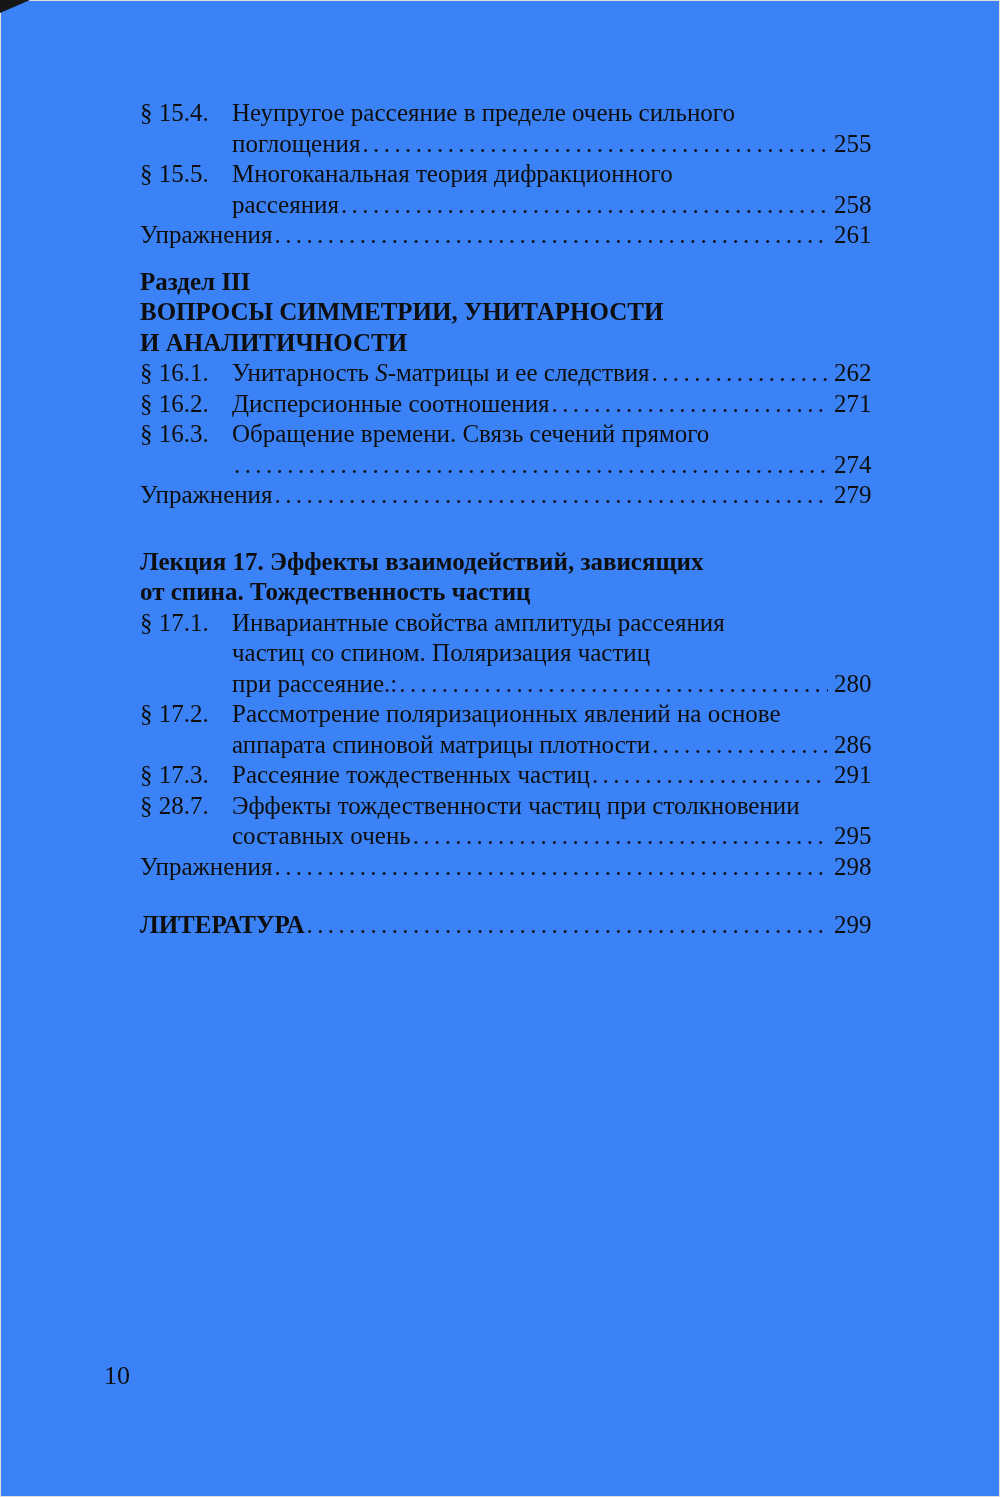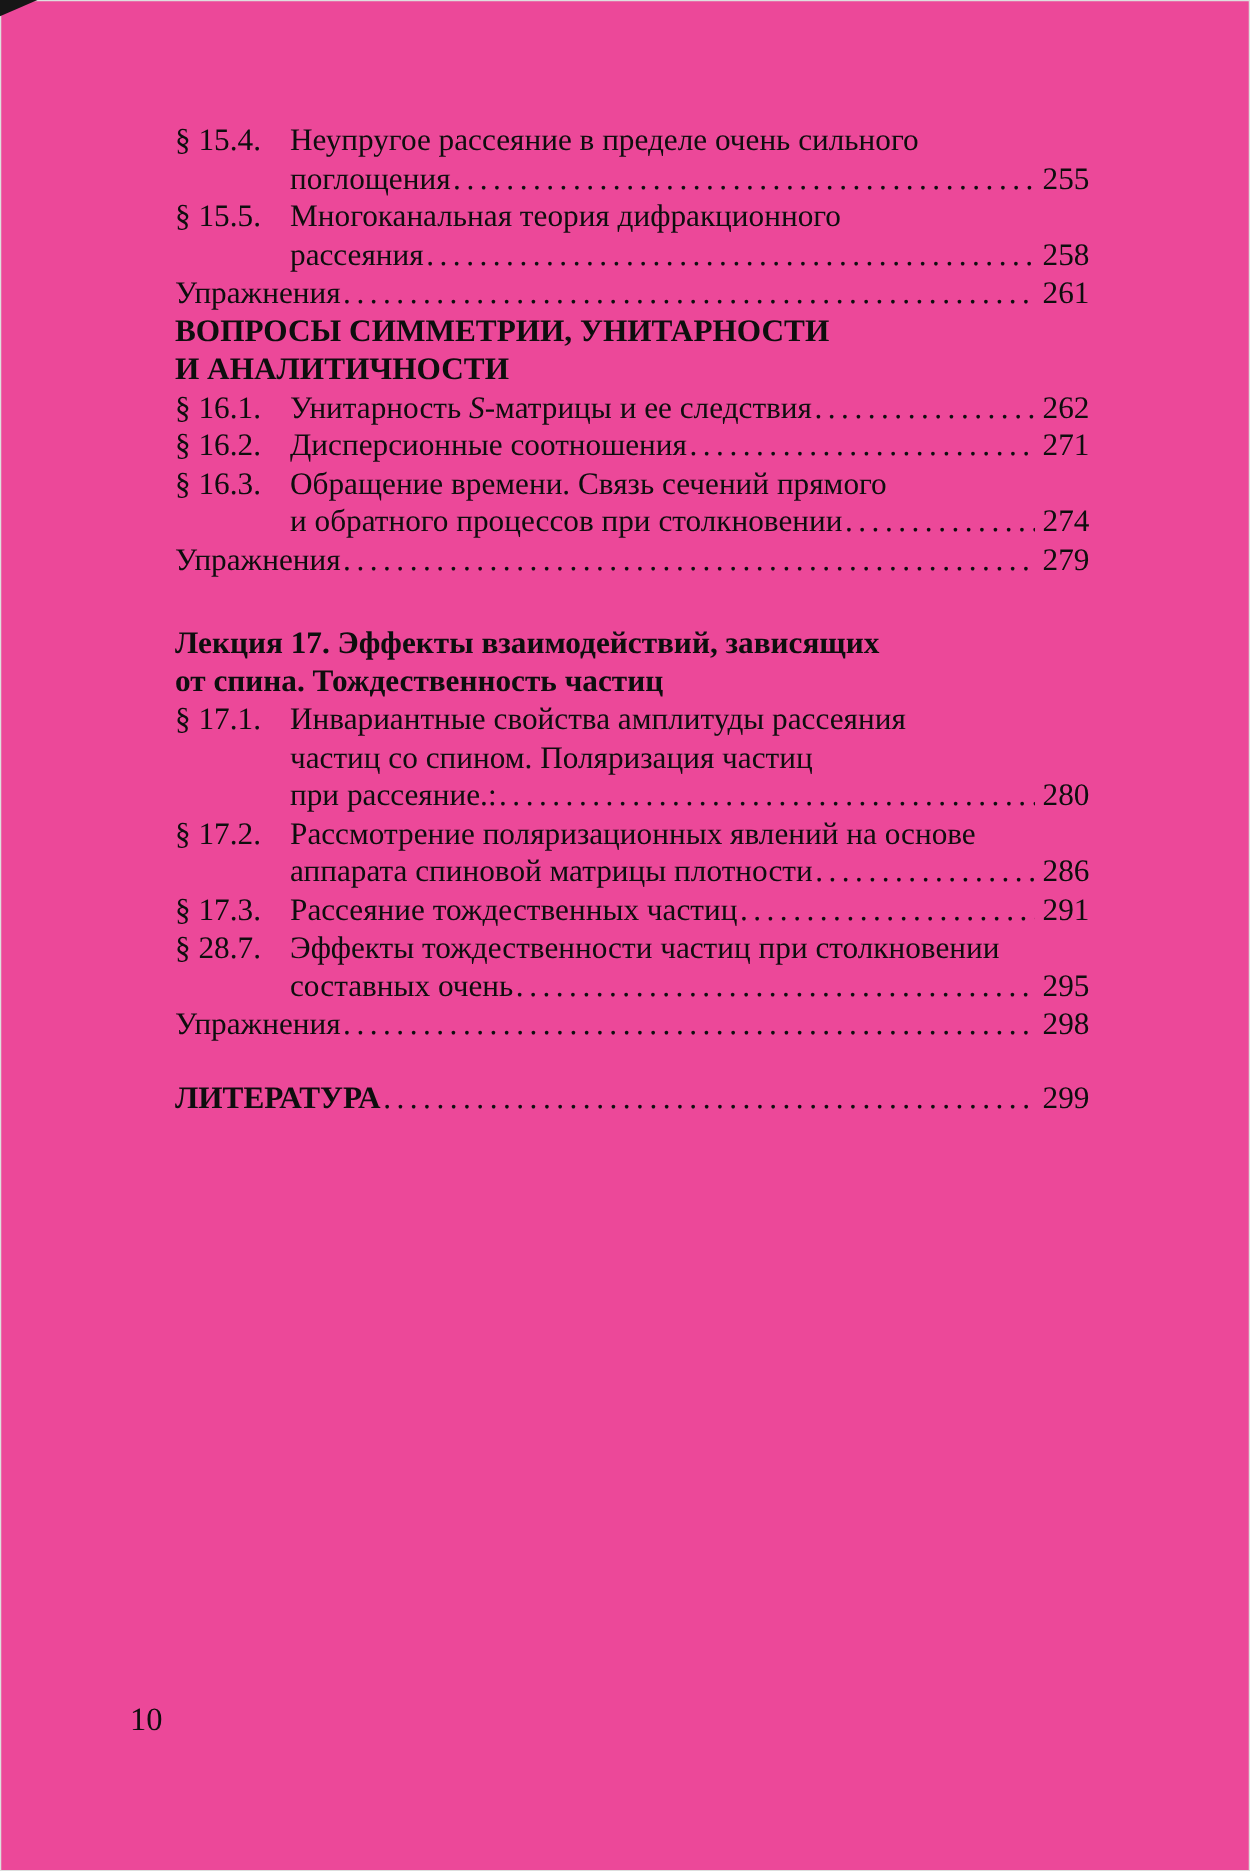--- a/index.html
+++ b/index.html
@@ -6,21 +6,21 @@
   body {
     width: 1000px;
     background: #ffffff;
     font-family: "Liberation Serif", "DejaVu Serif", serif;
     color: #0e0e0e;
   }
   .page {
     position: relative;
     width: 1000px;
     height: 1497px;
-    background: #ec4899;
+    background: #3b82f6;
     overflow: hidden;
     box-shadow: inset 0 0 0 1px #dedede;
   }
   .corner-artifact {
     position: absolute;
     top: 0; left: 0;
     width: 0; height: 0;
     border-top: 13px solid #161616;
     border-right: 30px solid transparent;
   }
@@ -100,20 +100,25 @@
           <span class="pagenum">258</span>
         </div>
       </div>
       <div class="entry">
         <div class="line">
           <span class="txt">Упражнения</span>
           <span class="dots">........................................................................................................................</span>
           <span class="pagenum">261</span>
         </div>
       </div>
+      <div class="entry bold sp-sm">
+        <div class="line">
+          <span class="txt">Раздел III</span>
+        </div>
+      </div>
       <div class="entry bold-italic">
         <div class="line">
           <span class="txt">ВОПРОСЫ СИММЕТРИИ, УНИТАРНОСТИ</span>
         </div>
         <div class="line">
           <span class="txt">И АНАЛИТИЧНОСТИ</span>
         </div>
       </div>
       <div class="entry indent">
         <div class="line">
@@ -130,21 +135,20 @@
           <span class="dots">........................................................................................................................</span>
           <span class="pagenum">271</span>
         </div>
       </div>
       <div class="entry indent">
         <div class="line">
           <span class="marker">§ 16.3.</span>
           <span class="txt">Обращение времени. Связь сечений прямого</span>
         </div>
         <div class="line">
-          <span class="txt">и обратного процессов при столкновении</span>
           <span class="dots">........................................................................................................................</span>
           <span class="pagenum">274</span>
         </div>
       </div>
       <div class="entry">
         <div class="line">
           <span class="txt">Упражнения</span>
           <span class="dots">........................................................................................................................</span>
           <span class="pagenum">279</span>
         </div>

